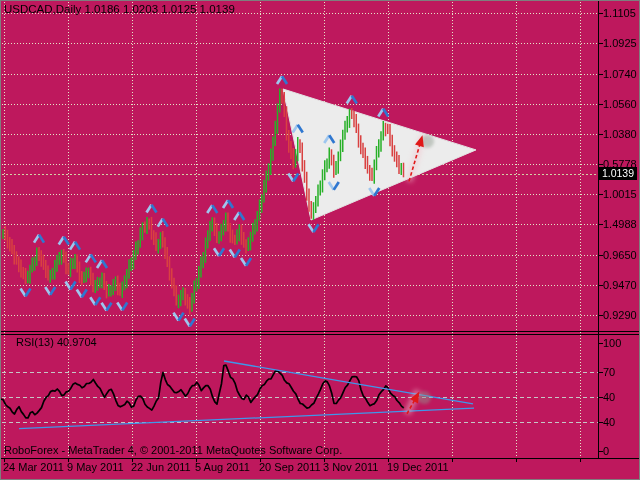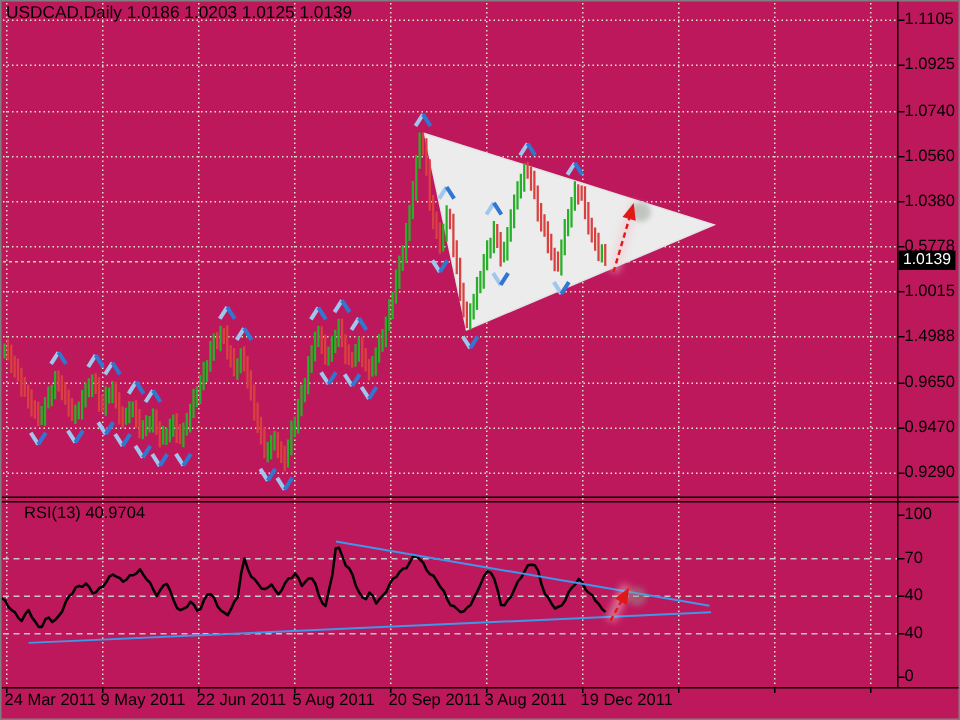--- a/index.html
+++ b/index.html
@@ -410,20 +410,21 @@
         <line x1="259.5" y1="458" x2="259.5" y2="461" stroke="#000"></line>
         <line x1="323.5" y1="458" x2="323.5" y2="461" stroke="#000"></line>
         <line x1="387.5" y1="458" x2="387.5" y2="461" stroke="#000"></line>
         <line x1="451.5" y1="458" x2="451.5" y2="461" stroke="#000"></line>
         <line x1="515.5" y1="458" x2="515.5" y2="461" stroke="#000"></line>
         <line x1="579.5" y1="458" x2="579.5" y2="461" stroke="#000"></line>
       </g>
     </svg>
   <div class="title">USDCAD,Daily  1.0186 1.0203 1.0125 1.0139</div>
   <div class="rsi-label">RSI(13) 40.9704</div>
+  <div class="copyright">RoboForex - MetaTrader 4, © 2001-2011 MetaQuotes Software Corp.</div>
   <div class="price-tag" id="price-tag" style="top: 166px;">1.0139</div>
 <div class="axlab" style="left: 602px; top: 6px;">1.1105</div>
     <div class="axlab" style="left: 602px; top: 36px;">1.0925</div>
     <div class="axlab" style="left: 602px; top: 67px;">1.0740</div>
     <div class="axlab" style="left: 602px; top: 97px;">1.0560</div>
     <div class="axlab" style="left: 602px; top: 127px;">1.0380</div>
     <div class="axlab" style="left: 602px; top: 157px;">0.5778</div>
     <div class="axlab" style="left: 602px; top: 187px;">1.0015</div>
     <div class="axlab" style="left: 602px; top: 217px;">1.4988</div>
     <div class="axlab" style="left: 602px; top: 248px;">0.9650</div>
@@ -432,15 +433,15 @@
     <div class="axlab" style="left: 602px; top: 336px;">100</div>
     <div class="axlab" style="left: 602px; top: 365px; text-align: right;">70</div>
     <div class="axlab" style="left: 602px; top: 390px;">40</div>
     <div class="axlab" style="left: 602px; top: 415px;">40</div>
     <div class="axlab" style="left: 602px; top: 444px;">0</div>
     <div class="axlab" style="left: 2px; top: 460px;">24 Mar 2011</div>
     <div class="axlab" style="left: 66px; top: 460px;">9 May 2011</div>
     <div class="axlab" style="left: 130px; top: 460px;">22 Jun 2011</div>
     <div class="axlab" style="left: 194px; top: 460px;">5 Aug 2011</div>
     <div class="axlab" style="left: 258px; top: 460px;">20 Sep 2011</div>
-    <div class="axlab" style="left: 322px; top: 460px;">3 Aug 2011</div>
+    <div class="axlab" style="left: 322px; top: 460px;">3 Nov 2011</div>
     <div class="axlab" style="left: 386px; top: 460px;">19 Dec 2011</div>
   </div>
 
 </body></html>

